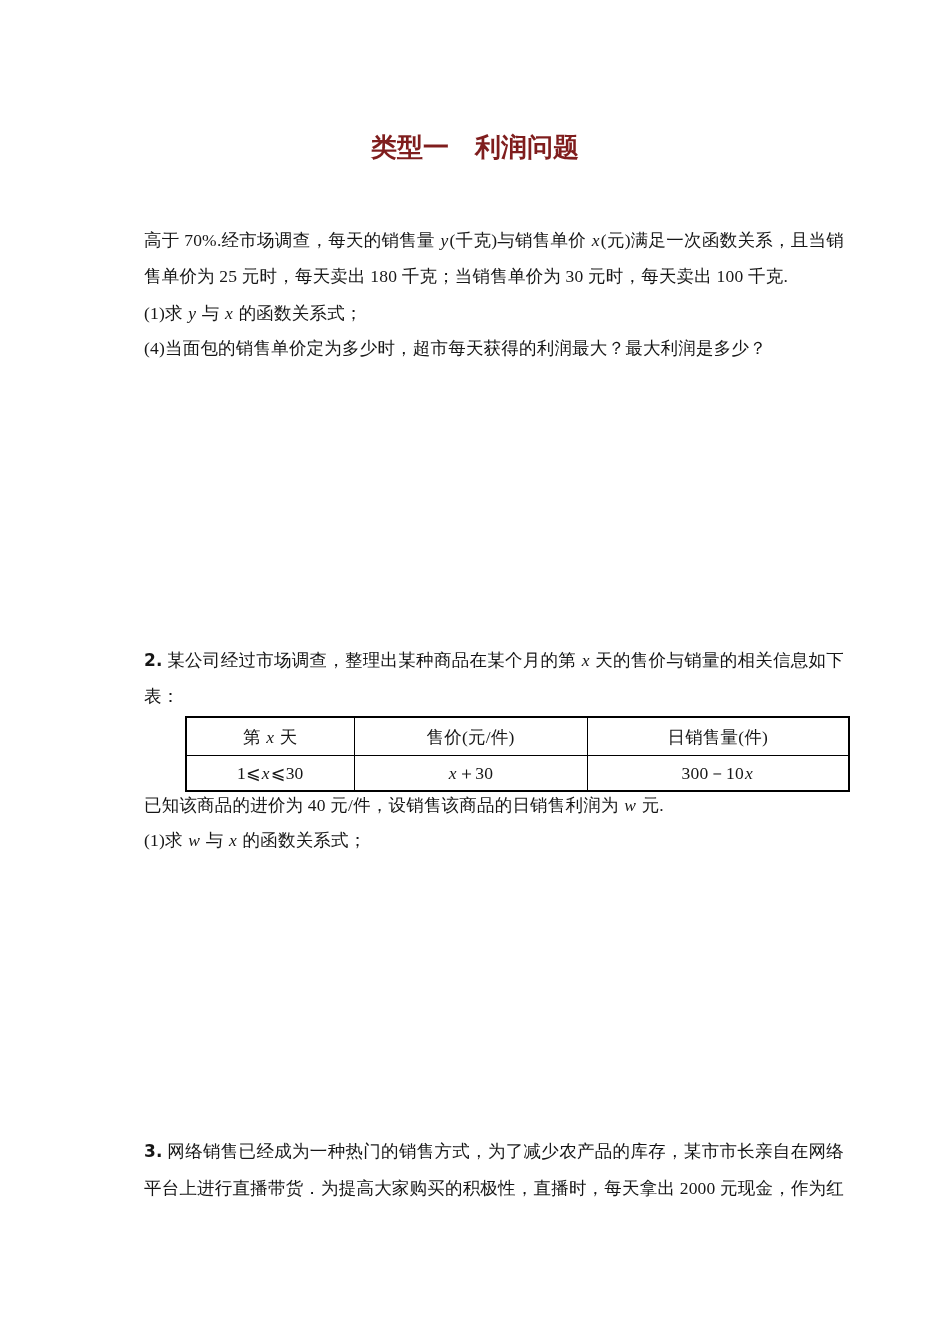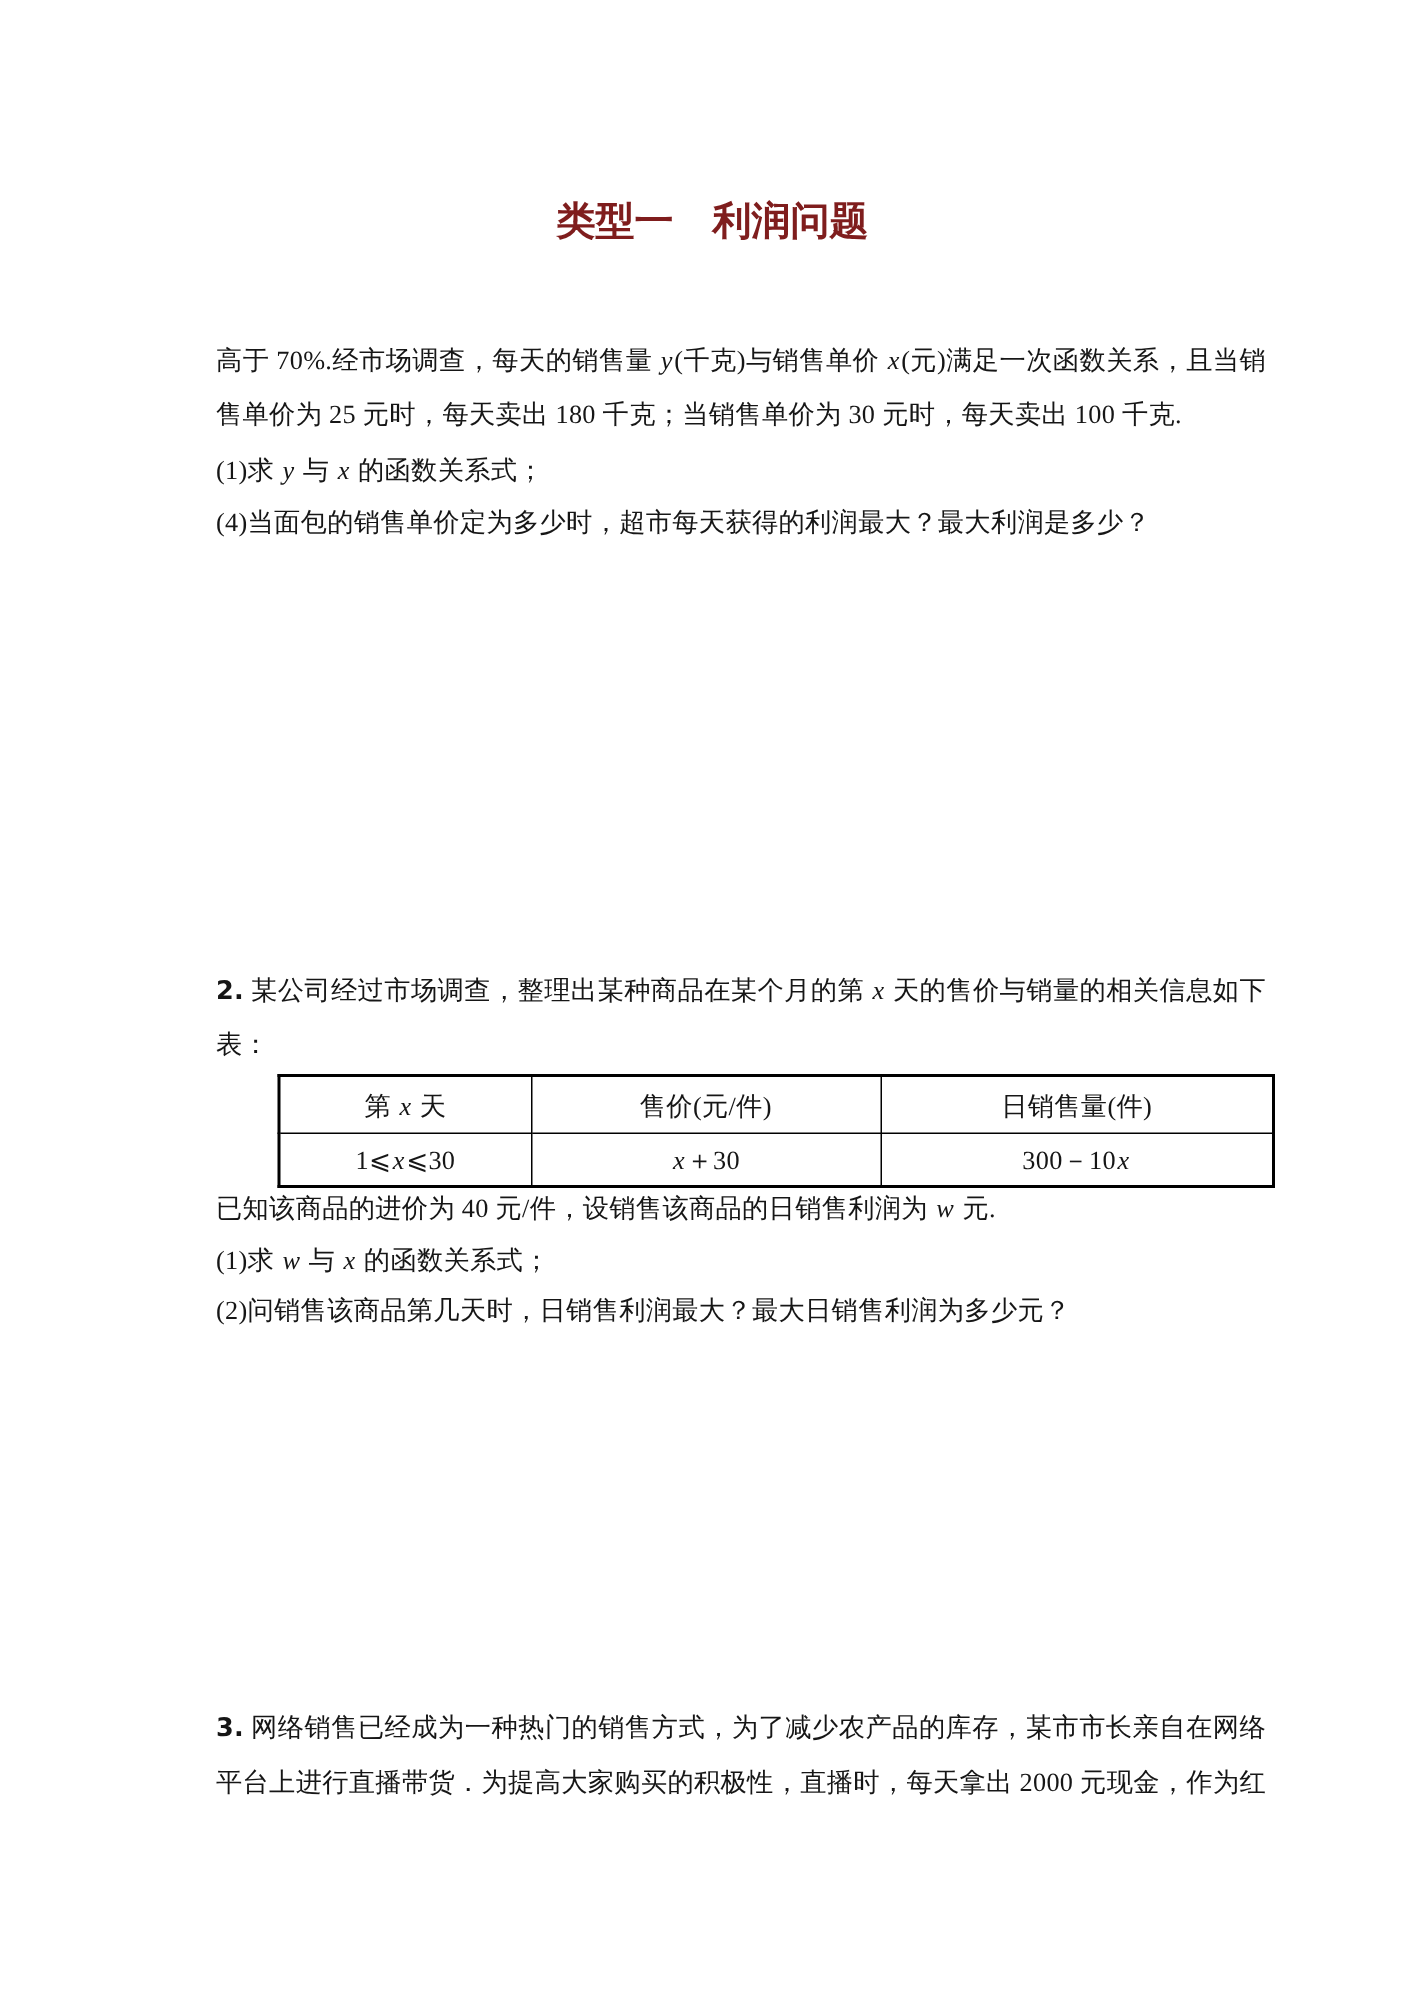--- a/index.html
+++ b/index.html
@@ -101,18 +101,17 @@
       <tr class="dat">
         <td><span>1⩽</span><span class="var">x</span><span>⩽30</span></td>
         <td><span class="var">x</span><span>＋30</span></td>
         <td><span>300－10</span><span class="var">x</span></td>
       </tr>
     </tbody>
   </table>
 
   <div class="line" style="top:795px"><span>已知该商品的进价为 40 元/件，设销售该商品的日销售利润为 </span><span class="var">w</span><span> 元.</span></div>
   <div class="line" style="top:830px"><span>(1)求 </span><span class="var">w</span><span> 与 </span><span class="var">x</span><span> 的函数关系式；</span></div>
-  <div class="line" style="top:863px"><span>(2)问销售该商品第几天时，日销售利润最大？最大日销售利润为多少元？</span></div>
 
   <div class="line just" style="top:1141px"><span class="pnum">3.</span><span> 网络销售已经成为一种热门的销售方式，为了减少农产品的库存，某市市长亲自在网络</span></div>
   <div class="line just" style="top:1178px"><span>平台上进行直播带货．为提高大家购买的积极性，直播时，每天拿出 2000 元现金，作为红</span></div>
 
 </div>
 
 </body></html>

